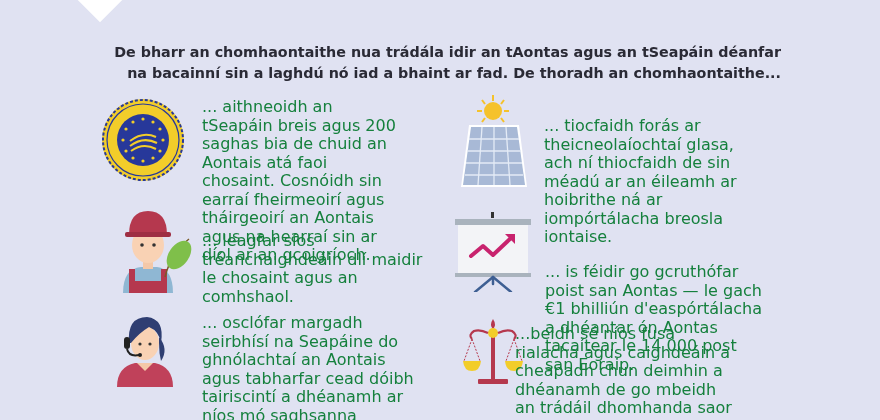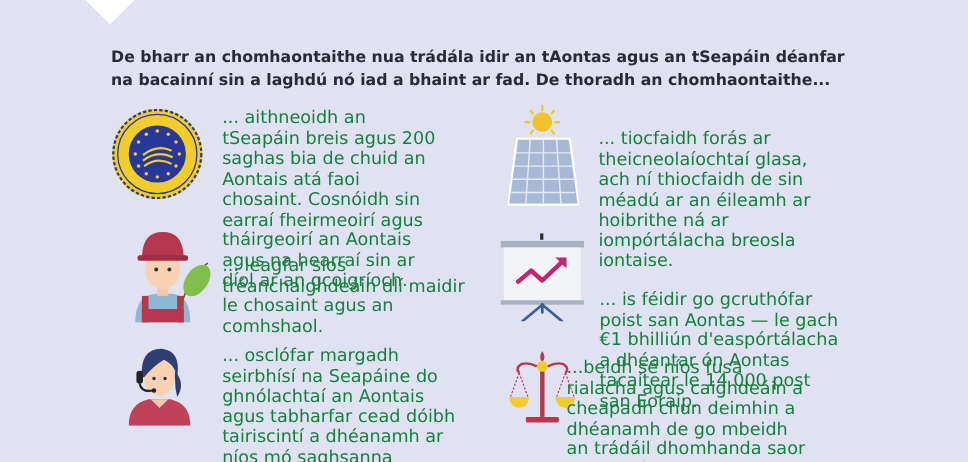--- a/index.html
+++ b/index.html
@@ -12,20 +12,21 @@
   }
   .notch {
     position:absolute; left:80px; top:-26px;
     width:40px; height:40px; background:#ffffff;
     transform:rotate(45deg);
   }
   .intro {
     position:absolute; left:101px; top:42px; width:680px;
     font-size:14.3px; font-weight:bold; line-height:21px; color:#2a2a35;
     margin:0;
+    text-align:right;
   }
   .item { position:absolute; }
   .item .icon { position:absolute; }
   .item .txt {
     position:absolute; font-size:16px; line-height:18.5px; color:#15803d;
     margin:0;
   }
 </style>
 </head>
 <body>

